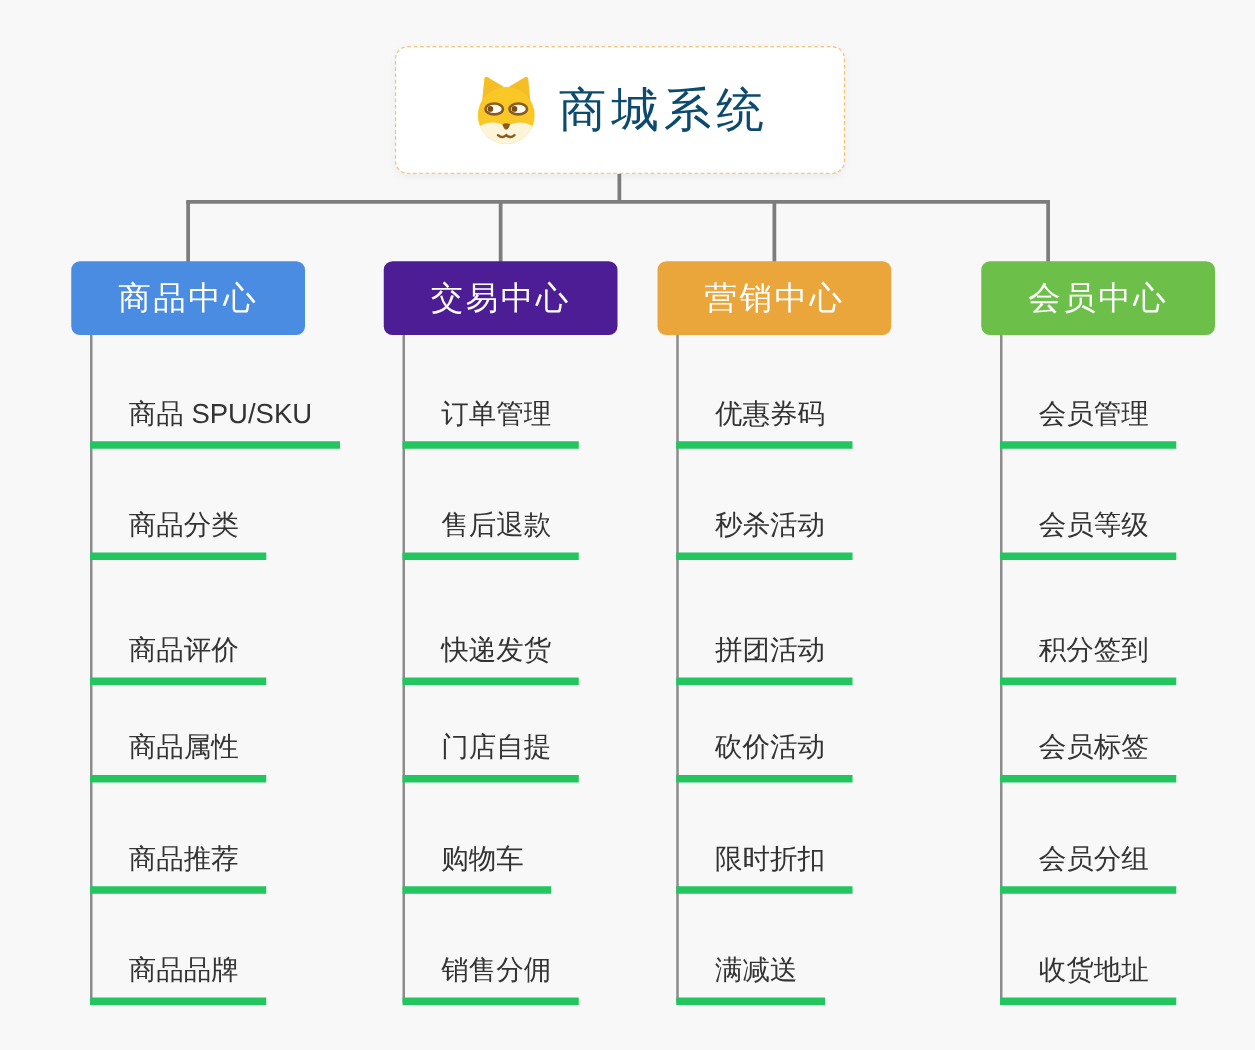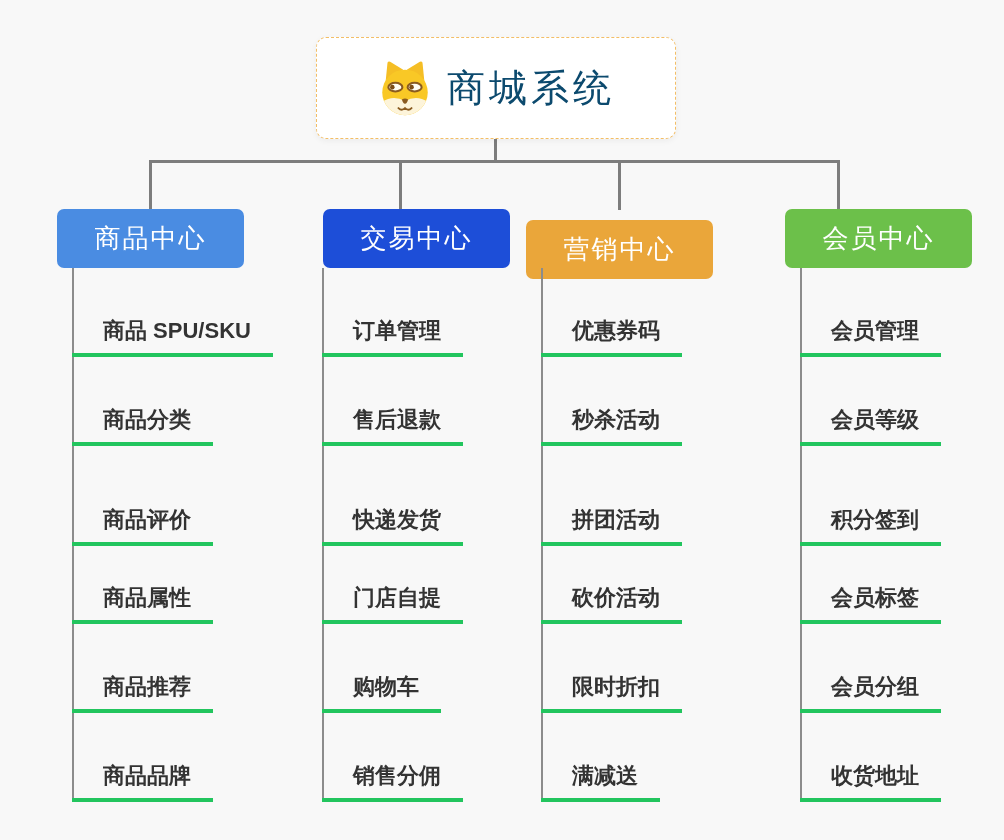--- a/index.html
+++ b/index.html
@@ -66,26 +66,25 @@
     left:15px;top:59px;
     width:2px;height:534px;
     background:#8c8c8c;
   }
   .leaf{
     position:absolute;
     left:15px;
     width:-moz-fit-content;
     width:fit-content;
     padding:0 22px 7px 31px;
-    border-bottom:4px solid #22c55e;
+    border-bottom:6px solid #22c55e;
     font-size:22px;
     line-height:31px;
     color:#333333;
     white-space:nowrap;
-    font-weight:bold;
   }
   .leaf.l0{top:106px;}
   .leaf.l1{top:195px;}
   .leaf.l2{top:284px;margin-top:11px;}
   .leaf.l3{top:373px;}
   .leaf.l4{top:462px;}
   .leaf.l5{top:551px;}
 </style>
 </head>
 <body>
@@ -131,32 +130,32 @@
     <div class="branch-vline"></div>
     <div class="leaf l0">商品 SPU/SKU</div>
     <div class="leaf l1">商品分类</div>
     <div class="leaf l2">商品评价</div>
     <div class="leaf l3">商品属性</div>
     <div class="leaf l4">商品推荐</div>
     <div class="leaf l5">商品品牌</div>
   </section>
 
   <section class="branch b1">
-    <div class="branch-header" style="background-color: #1d4ed8; margin-left: 16px;">交易中心</div>
+    <div class="branch-header" style="background-color: #4c1d95;">交易中心</div>
     <div class="branch-vline"></div>
     <div class="leaf l0">订单管理</div>
     <div class="leaf l1">售后退款</div>
     <div class="leaf l2">快递发货</div>
     <div class="leaf l3">门店自提</div>
     <div class="leaf l4">购物车</div>
     <div class="leaf l5">销售分佣</div>
   </section>
 
   <section class="branch b2">
-    <div class="branch-header" style="background-color: rgb(234, 166, 58); margin-top: 11px;">营销中心</div>
+    <div class="branch-header" style="background-color: rgb(234, 166, 58);">营销中心</div>
     <div class="branch-vline"></div>
     <div class="leaf l0">优惠券码</div>
     <div class="leaf l1">秒杀活动</div>
     <div class="leaf l2">拼团活动</div>
     <div class="leaf l3">砍价活动</div>
     <div class="leaf l4">限时折扣</div>
     <div class="leaf l5">满减送</div>
   </section>
 
   <section class="branch b3">

